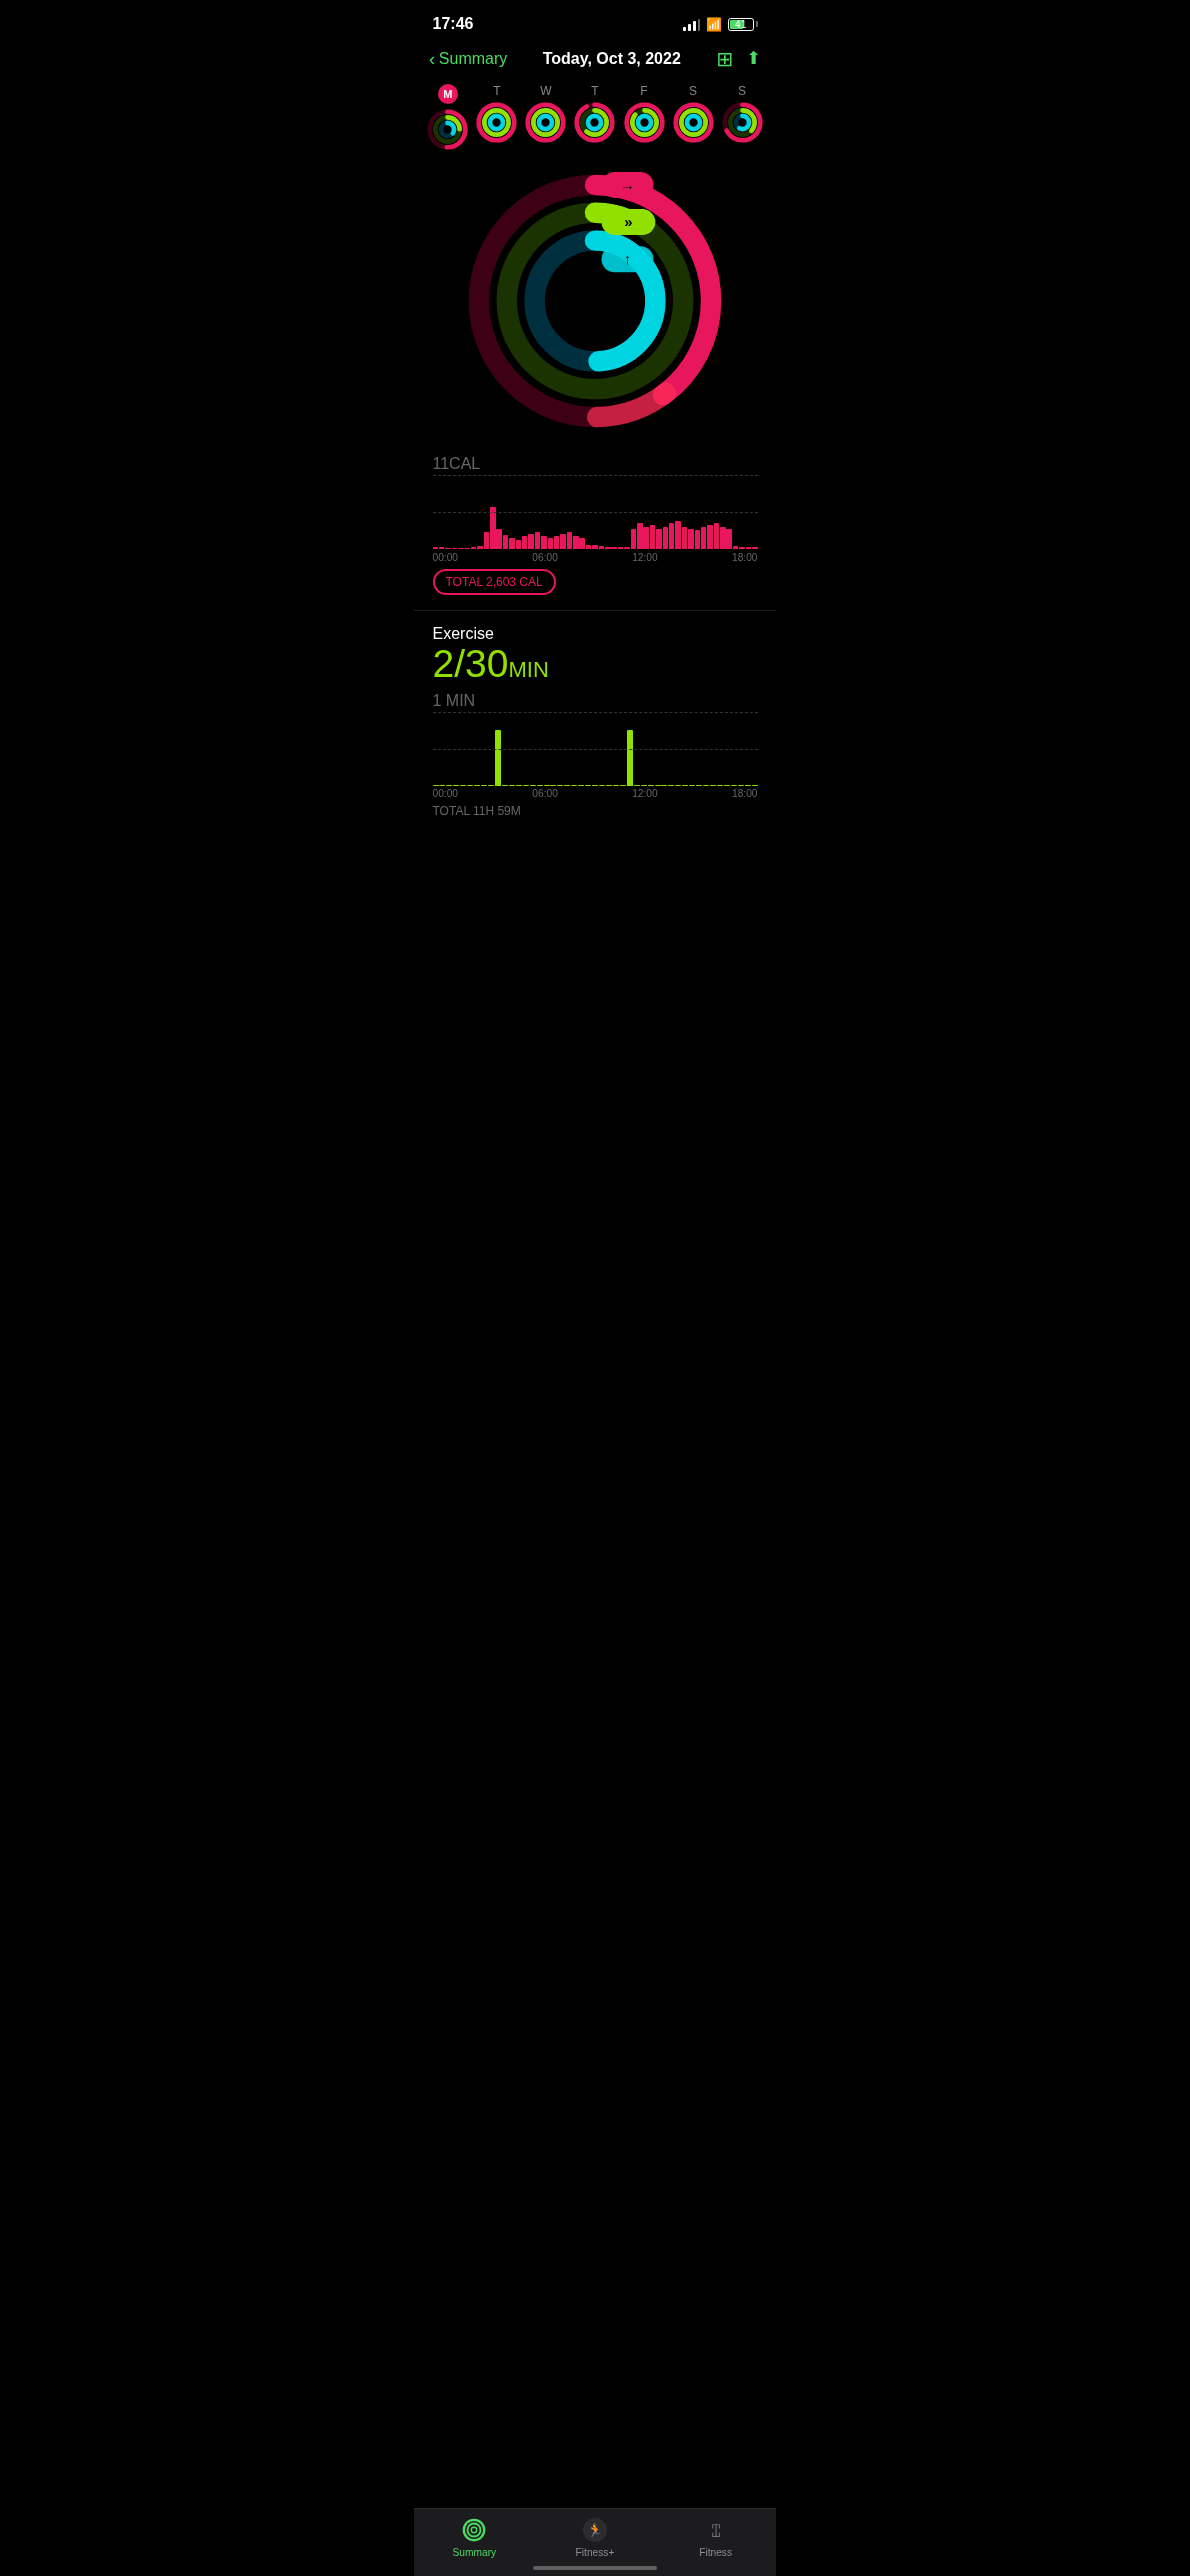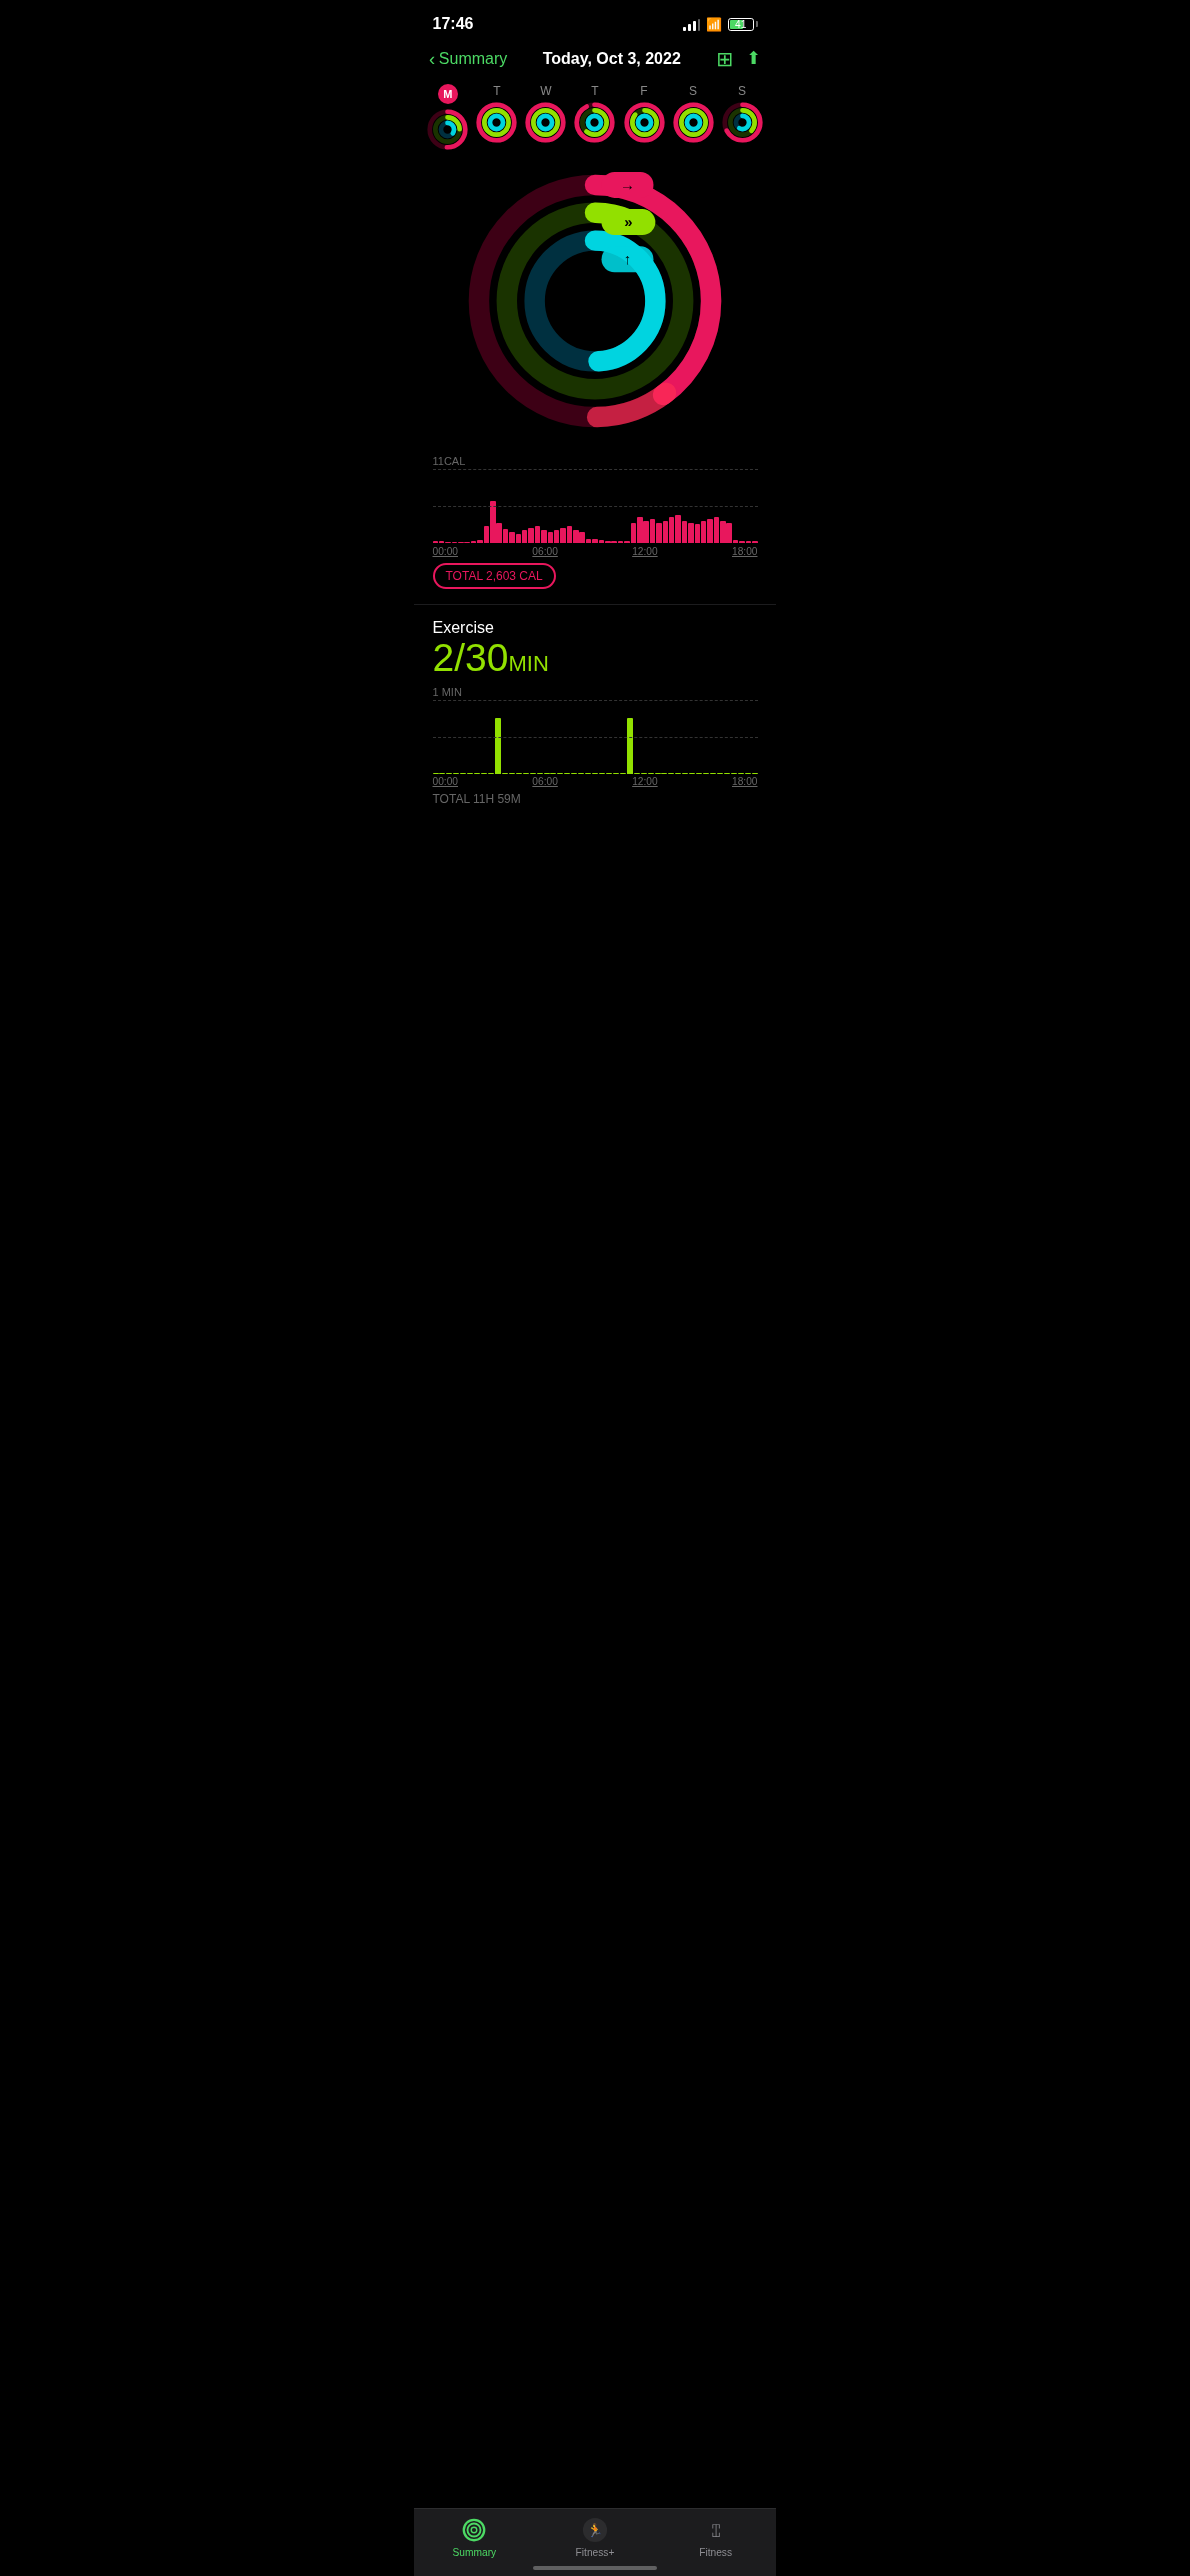--- a/index.html
+++ b/index.html
@@ -178,21 +178,21 @@
     }
     .metric-move { color: #e8175d; }
     .metric-exercise { color: #92e000; }
 
     
     .bar-chart-container {
       padding: 5.6px 18.5px 0;
       position: relative;
     }
     .chart-scale-label {
-      font-size: 11px;
+      font-size: 16px;
       color: #666;
       margin-bottom: 1.9px;
     }
     .bar-chart {
       width: 100%;
       height: 74px;
       display: flex;
       align-items: flex-end;
       gap: 0.9px;
       position: relative;
@@ -214,21 +214,20 @@
     .bar-exercise { background: #92e000; }
 
     .chart-time-labels {
       display: flex;
       justify-content: space-between;
       padding: 2.8px 0;
     }
     .chart-time-label {
       font-size: 10.2px;
       color: #666;
-      text-decoration: underline;
     }
     .chart-total-exercise {
       font-size: 12px;
       color: #666;
       margin-top: 1.9px;
     }
 
     .circled-total {
       display: inline-block;
       border: 2.3px solid #e8175d;

